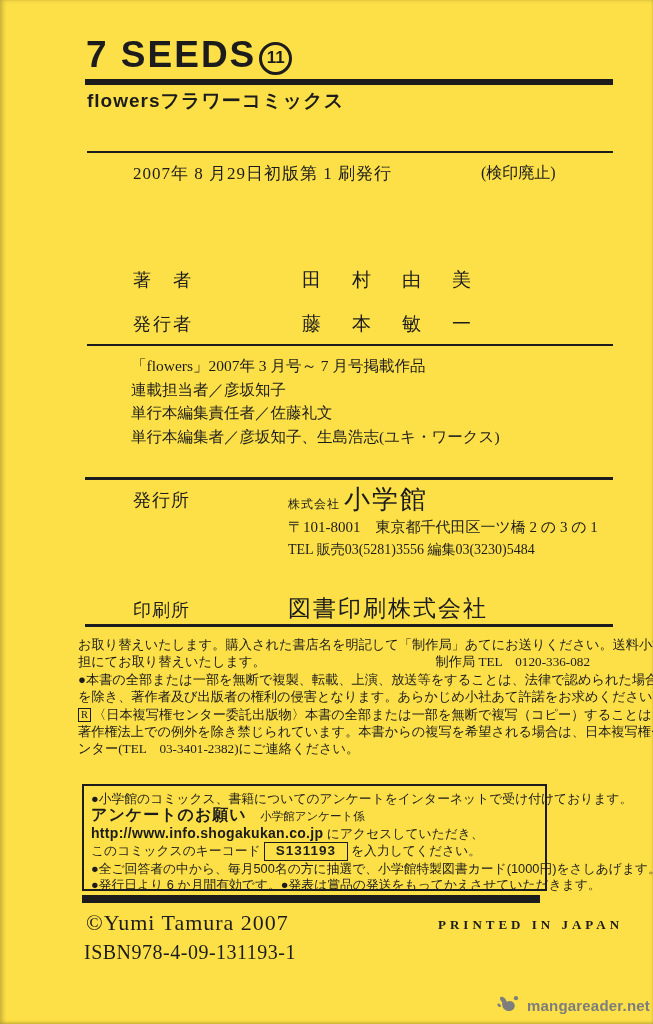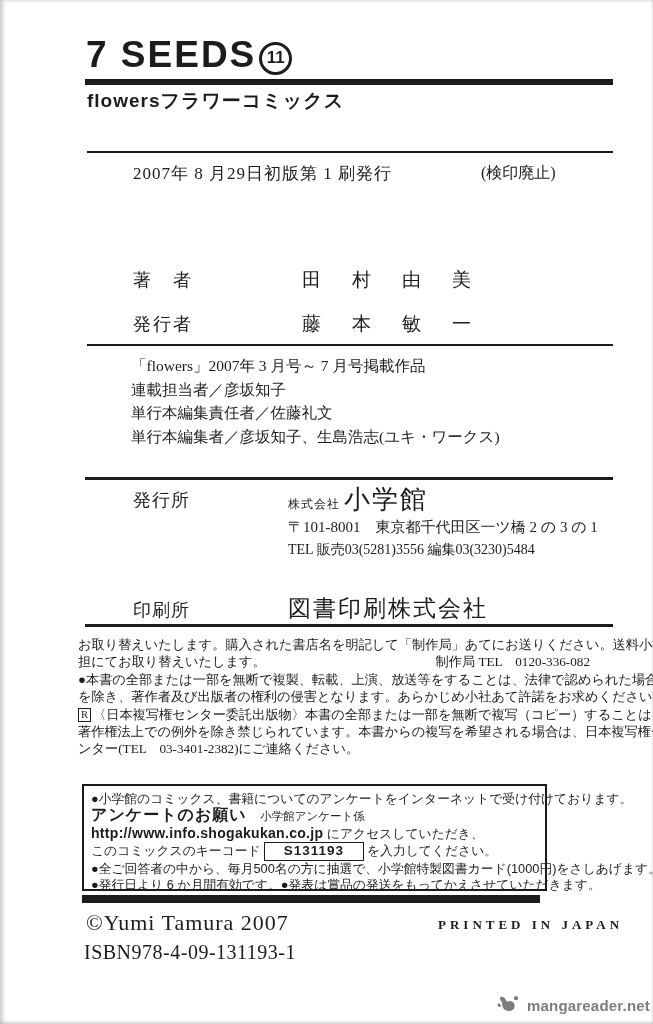--- a/index.html
+++ b/index.html
@@ -4,21 +4,21 @@
 <style>
   html,body{margin:0;padding:0;}
   body{
     width:653px;height:1024px;
     background:#e8e8e8;
     font-family:"Liberation Serif", serif;
     color:#1c1c1c;
   }
   .page{
     position:relative;width:653px;height:1024px;
-    background:#ffffff;
+    background:#fde047;
     box-shadow:inset 3px 0 4px rgba(0,0,0,.18), inset 0 -2px 3px rgba(0,0,0,.10), inset -1px 0 2px rgba(0,0,0,.06);
     overflow:hidden;
   }
   .abs{position:absolute;}
   .sans{font-family:"Liberation Sans", sans-serif;}
   .rule{position:absolute;background:#1c1c1c;}
 
   
   .title{left:86px;top:34px;font-size:37px;font-weight:bold;letter-spacing:2px;white-space:nowrap;}
   .vol-circle{
@@ -63,21 +63,21 @@
   
   .survey{
     left:82px;top:784px;width:447px;height:93px;
     border:2px solid #1c1c1c;padding:5px 7px;
     font-size:12.8px;line-height:16.4px;white-space:nowrap;
   }
   .survey-heading{font-size:16px;font-weight:bold;letter-spacing:1px;}
   .survey-heading-side{font-size:11.5px;margin-left:10px;font-weight:normal;}
   .survey-url{font-weight:bold;font-size:14px;letter-spacing:.3px;}
   .keycode{
-    display:inline-block;border:1.5px solid #1c1c1c;padding:0 19px;
+    display:inline-block;border:1.5px solid #1c1c1c;padding:0 11px;
     font-weight:bold;font-size:13.5px;letter-spacing:1px;margin:0 3px;
   }
 
   
   .rule-bottom{left:82px;top:895px;width:458px;height:8px;}
   .copyright{left:86px;top:910px;font-size:22px;letter-spacing:1px;}
   .printed{left:438px;top:917px;font-size:13px;font-weight:bold;letter-spacing:4px;}
   .isbn{left:84px;top:941px;font-size:20px;font-weight:normal;letter-spacing:.5px;}
 
   

